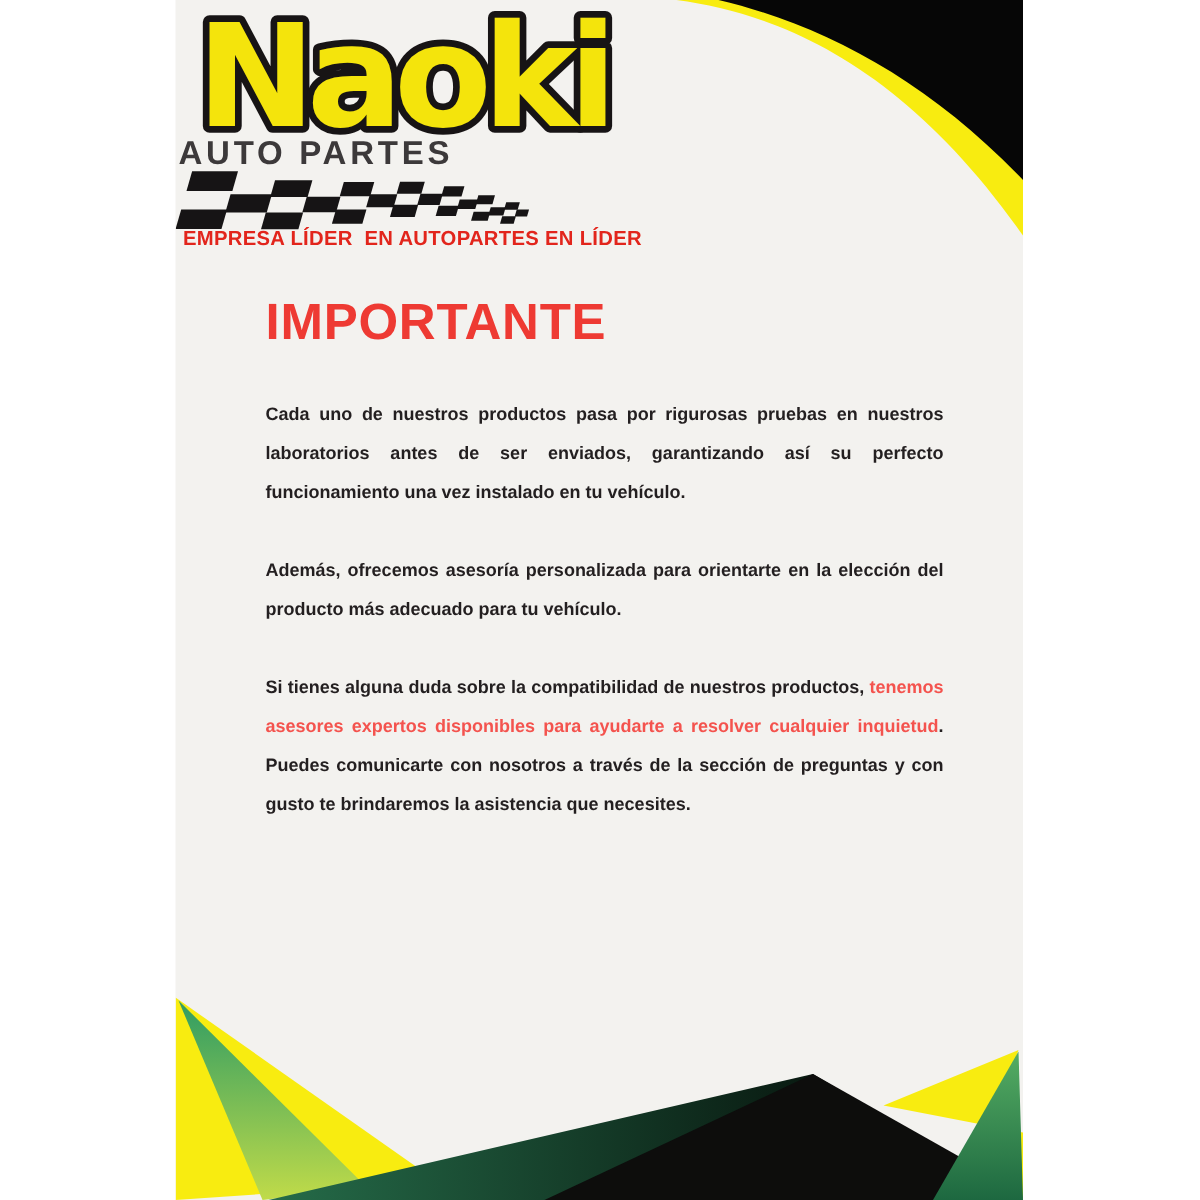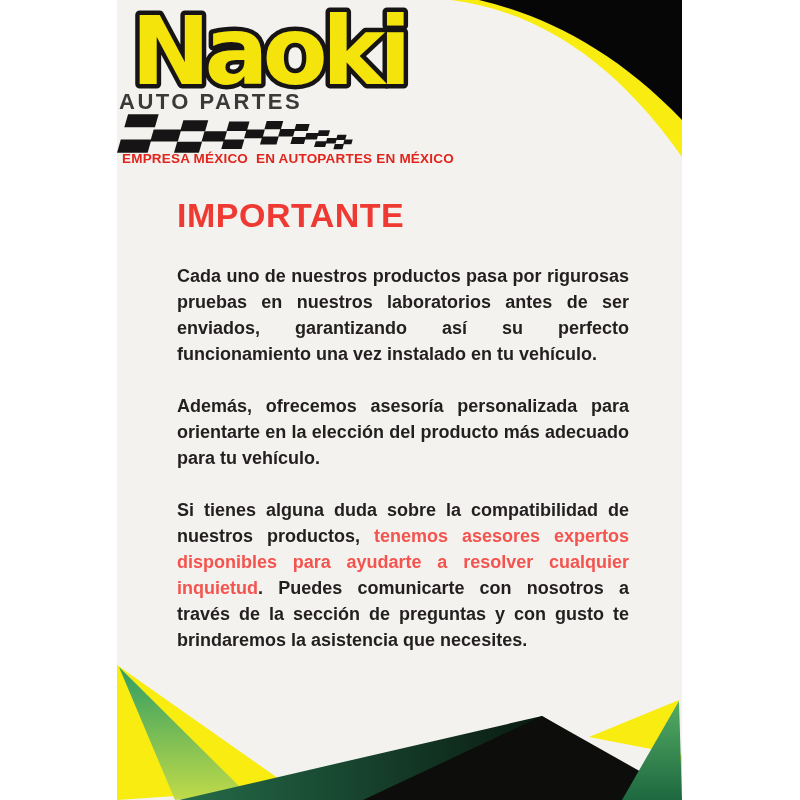--- a/index.html
+++ b/index.html
@@ -31,21 +31,21 @@
   }
   
   .corner-svg{position:absolute;right:0;top:0;width:240px;height:170px;}
   
   .content{position:absolute;left:60px;top:196px;width:452px;}
   .page-title{
     margin:0 0 28px 0;font-size:34px;font-weight:800;letter-spacing:.5px;
     color:var(--accent-red,#ee3a33);
   }
   .para{
-    margin:0 0 26px 0;font-size:18px;line-height:26px;font-weight:700;
+    margin:0 0 26px 0;font-size:12px;line-height:26px;font-weight:700;
     color:var(--text-dark,#231f20);text-align:justify;
   }
   .para .hl{color:var(--highlight-red,#f4534e);}
   
   .decor-svg{position:absolute;left:0;bottom:0;width:565px;height:145px;}
 </style>
 </head>
 <body>
 
 <div class="canvas">
@@ -76,21 +76,21 @@
           <rect x="183.8" y="22.0" width="12.2" height="6.4"></rect>
           <rect x="195.4" y="19.2" width="11.1" height="5.9"></rect>
           <rect x="195.4" y="30.2" width="11.1" height="5.9"></rect>
           <rect x="205.9" y="27.1" width="10.0" height="5.5"></rect>
           <rect x="215.3" y="23.8" width="9.1" height="5.1"></rect>
           <rect x="215.3" y="33.1" width="9.1" height="5.1"></rect>
           <rect x="223.7" y="28.6" width="8.2" height="4.7"></rect>
         </g>
     </svg>
 
-    <div class="tagline">EMPRESA MÉXICO  EN AUTOPARTES EN MÉXICO</div>
+    <div class="tagline">EMPRESA LÍDER  EN AUTOPARTES EN LÍDER</div>
 
     <svg class="corner-svg" viewBox="0 0 240 170">
       <path d="M9,0 L240,0 L240,157 C165,50 85,10 9,0 Z" fill="var(--accent-yellow,#f8ec10)"></path>
       <path d="M37,0 L240,0 L240,120 C175,52 105,16 37,0 Z" fill="#060606"></path>
     </svg>
 
     <div class="content">
       <h1 class="page-title">IMPORTANTE</h1>
       <p class="para">Cada uno de nuestros productos pasa por rigurosas pruebas en nuestros laboratorios antes de ser enviados, garantizando así su perfecto funcionamiento una vez instalado en tu vehículo.</p>
       <p class="para">Además, ofrecemos asesoría personalizada para orientarte en la elección del producto más adecuado para tu vehículo.</p>

